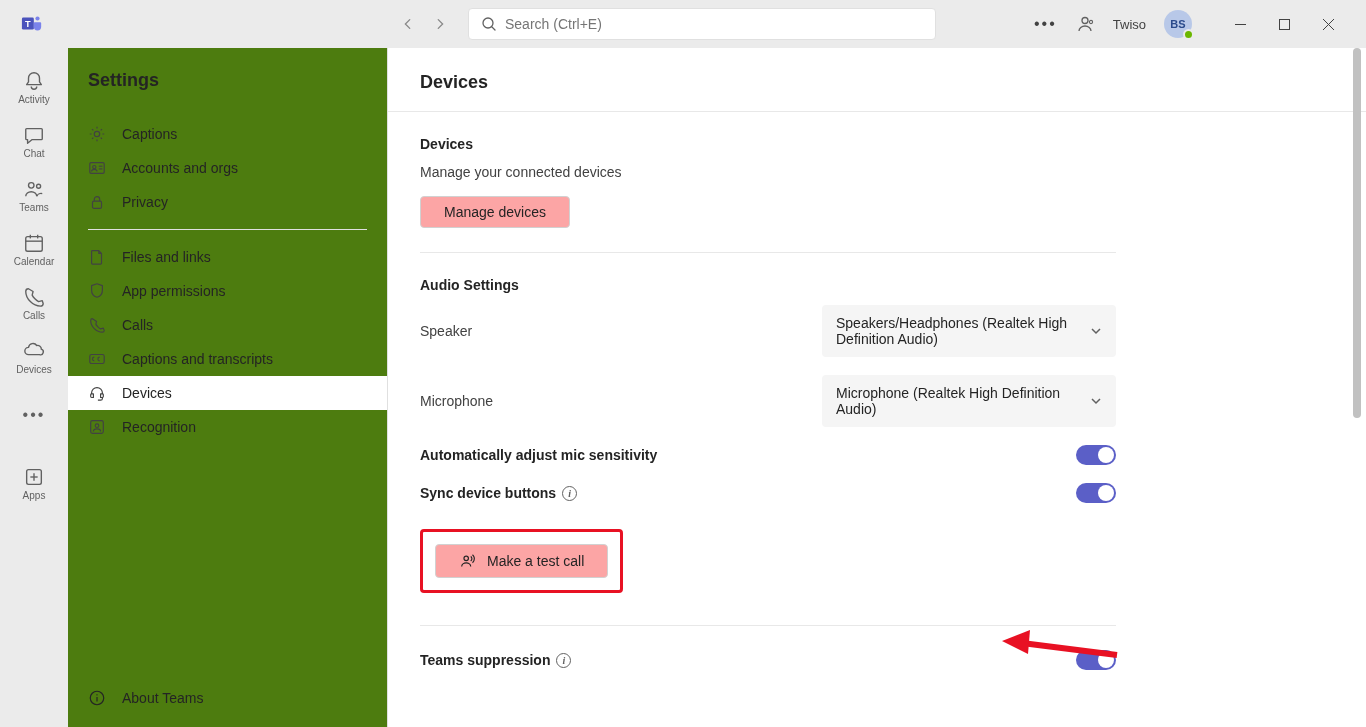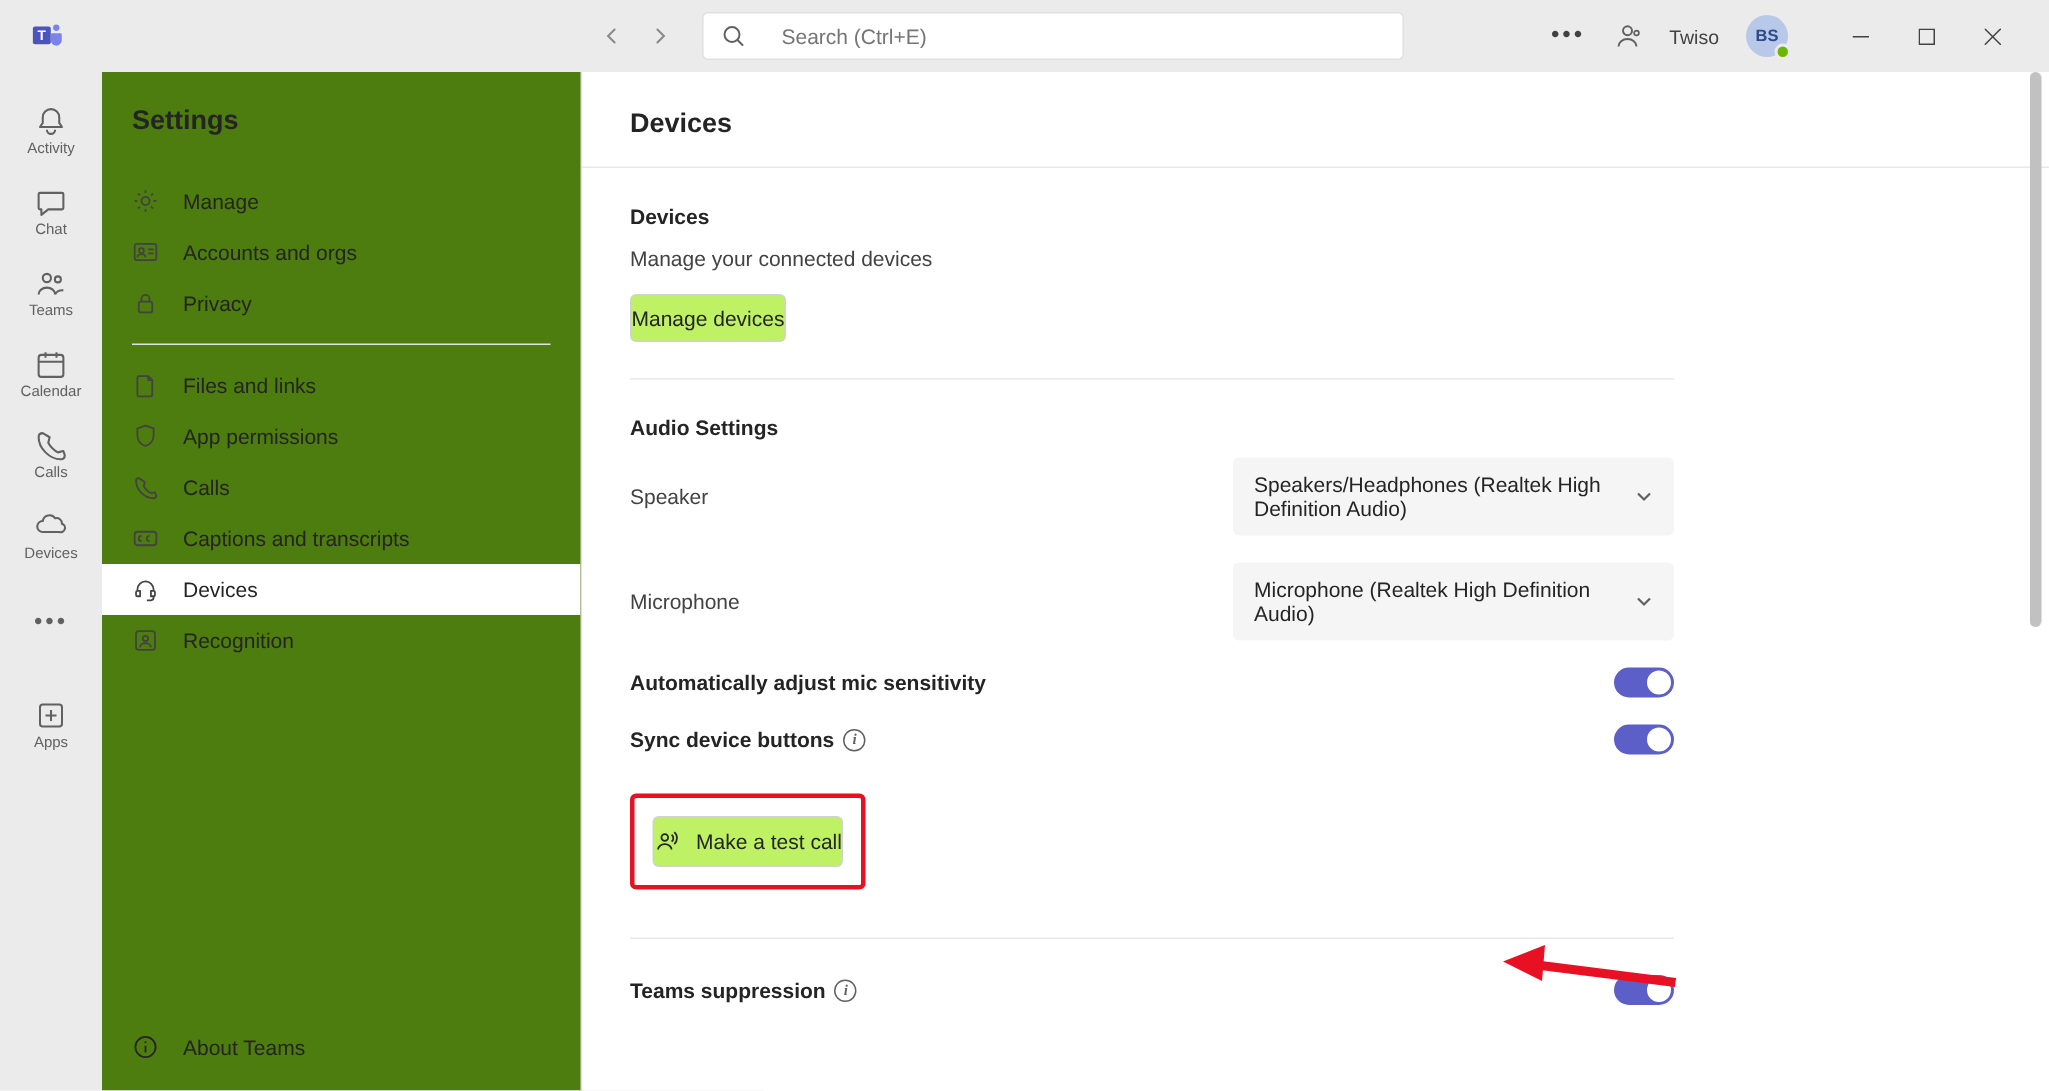--- a/index.html
+++ b/index.html
@@ -4,21 +4,21 @@
 <style>
 * { margin: 0; padding: 0; box-sizing: border-box; font-family: 'Segoe UI', -apple-system, sans-serif; }
 body { background: #ebebeb; width: 1366px; height: 727px; overflow: hidden; position: relative; }
 
 
 .titlebar { height: 48px; background: #ebebeb; display: flex; align-items: center; padding: 0 8px; }
 .app-icon { width: 48px; display: flex; justify-content: center; align-items: center; }
 .teams-logo { width: 22px; height: 22px; }
 .nav-arrows { display: flex; gap: 8px; margin-left: 340px; }
 .nav-arrow { width: 24px; height: 24px; display: flex; align-items: center; justify-content: center; color: #888; cursor: pointer; border-radius: 4px; }
-.searchbar { flex: 0 0 468px; height: 32px; background: #fff; border: 1px solid #e0e0e0; border-radius: 4px; margin-left: 16px; display: flex; align-items: center; padding: 0 12px; gap: 24px; }
+.searchbar { flex: 0 0 468px; height: 32px; background: #fff; border: 1px solid #e0e0e0; border-radius: 4px; margin-left: 16px; display: flex; align-items: center; padding: 0 12px; gap: 8px; }
 .searchbar input { border: none; outline: none; flex: 1; font-size: 14px; color: #616161; }
 .search-icon { color: #616161; }
 .titlebar-right { margin-left: auto; display: flex; align-items: center; gap: 18px; padding-right: 8px; }
 .more-dots { color: #424242; cursor: pointer; font-size: 16px; letter-spacing: 2px; }
 .people-icon { color: #616161; cursor: pointer; }
 .user-name { font-size: 13px; color: #424242; }
 .avatar { width: 28px; height: 28px; border-radius: 50%; background: #b8c8e8; color: #2b4b8c; font-size: 11px; font-weight: 600; display: flex; align-items: center; justify-content: center; position: relative; }
 .avatar-badge { position: absolute; bottom: -2px; right: -2px; width: 11px; height: 11px; background: #6bb700; border-radius: 50%; border: 2px solid #ebebeb; }
 .window-controls { display: flex; gap: 0; margin-left: 8px; }
 .win-ctrl { width: 44px; height: 32px; display: flex; align-items: center; justify-content: center; color: #424242; cursor: pointer; }
@@ -48,21 +48,21 @@
 
 
 .content { flex: 1; background: #fff; position: relative; overflow: hidden; }
 .content-inner { height: 100%; overflow-y: auto; padding: 0; }
 .content-header { padding: 24px 32px 18px 32px; border-bottom: 1px solid #e8e8e8; }
 .content-title { font-size: 18px; font-weight: 700; color: #242424; }
 .content-body { padding: 24px 32px 60px 32px; max-width: 760px; }
 .section { margin-bottom: 8px; }
 .section-title { font-size: 14px; font-weight: 700; color: #242424; margin-bottom: 12px; }
 .section-desc { font-size: 14px; color: #424242; margin-bottom: 16px; }
-.btn { display: inline-flex; align-items: center; gap: 10px; padding: 7px 0; border: 1px solid #d1d1d1; border-radius: 4px; background: #bef264; font-size: 14px; color: #242424; cursor: pointer; }
+.btn { display: inline-flex; align-items: center; gap: 10px; padding: 7px 23px; border: 1px solid #d1d1d1; border-radius: 4px; background: #fca5a5; font-size: 14px; color: #242424; cursor: pointer; }
 .hr { height: 1px; background: #e8e8e8; margin: 24px 0; }
 
 .row { display: flex; align-items: center; justify-content: space-between; margin-bottom: 18px; gap: 30px; }
 .row-label { font-size: 14px; color: #424242; display: flex; align-items: center; gap: 6px; }
 .row-label.bold { font-weight: 700; color: #242424; }
 .select { flex: 0 0 294px; background: #f5f5f5; border-radius: 4px; padding: 10px 14px; display: flex; align-items: center; justify-content: space-between; cursor: pointer; font-size: 14px; color: #242424; }
 .select-text { flex: 1; padding-right: 8px; }
 .chevron { color: #616161; font-size: 12px; }
 
 .toggle { width: 40px; height: 20px; background: #5b5fc7; border-radius: 10px; position: relative; cursor: pointer; }
@@ -203,21 +203,21 @@
   <div class="settings-panel">
     <div class="settings-header">
       <div class="settings-title">Settings</div>
     </div>
     <div class="settings-list">
       <div class="settings-item">
         <svg viewBox="0 0 20 20">
             <circle cx="10" cy="10" r="3" stroke="currentColor" stroke-width="1.3" fill="none"></circle>
             <path d="M10 2 v2 M10 16 v2 M2 10 h2 M16 10 h2 M4.5 4.5 l1.4 1.4 M14.1 14.1 l1.4 1.4 M4.5 15.5 l1.4-1.4 M14.1 5.9 l1.4-1.4" stroke="currentColor" stroke-width="1.3"></path>
           </svg>
-        <span>Manage</span>
+        <span>Captions</span>
       </div>
       <div class="settings-item">
         <svg viewBox="0 0 20 20">
             <rect x="2" y="4" width="16" height="12" rx="1.5" stroke="currentColor" stroke-width="1.3" fill="none"></rect>
             <circle cx="7" cy="9" r="1.8" stroke="currentColor" stroke-width="1.3" fill="none"></circle>
             <path d="M4 14 a3 2.5 0 0 1 6 0" stroke="currentColor" stroke-width="1.3" fill="none"></path>
             <line x1="12" y1="8" x2="16" y2="8" stroke="currentColor" stroke-width="1.3"></line>
             <line x1="12" y1="11" x2="16" y2="11" stroke="currentColor" stroke-width="1.3"></line>
           </svg>
         <span>Accounts and orgs</span>

